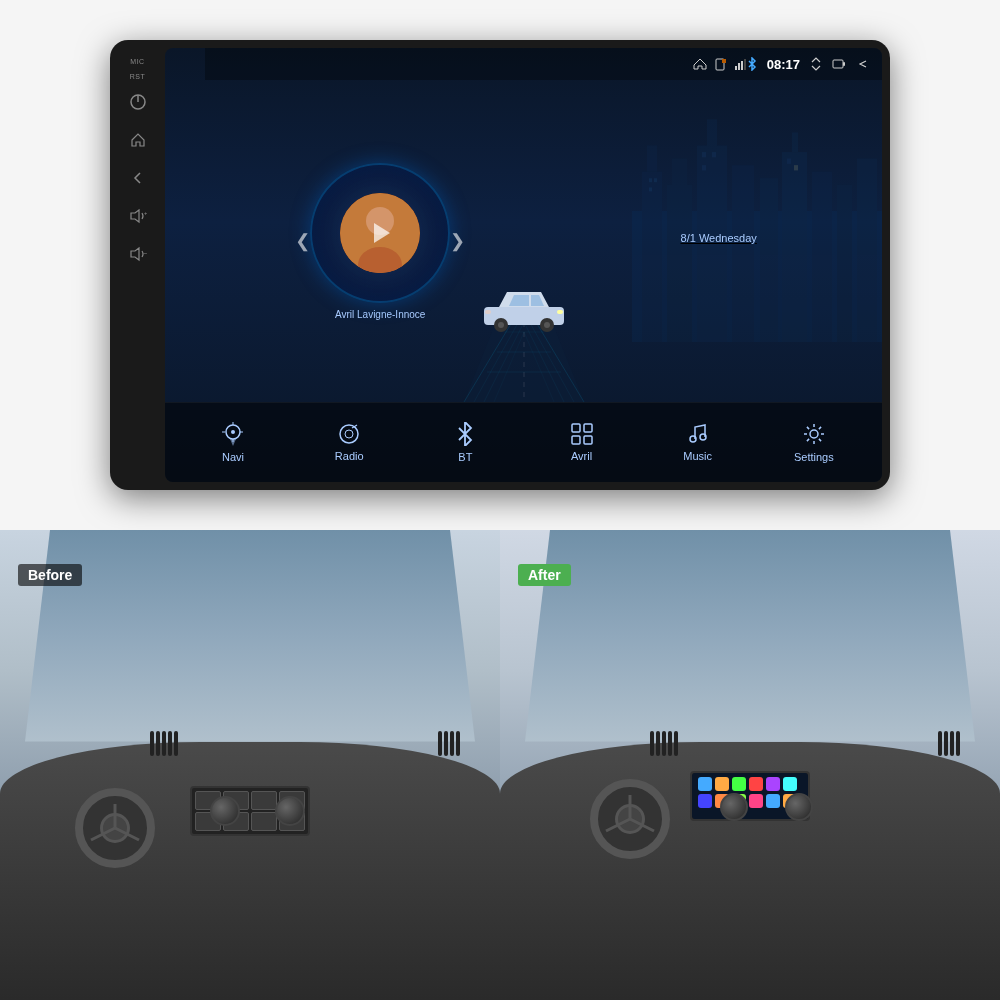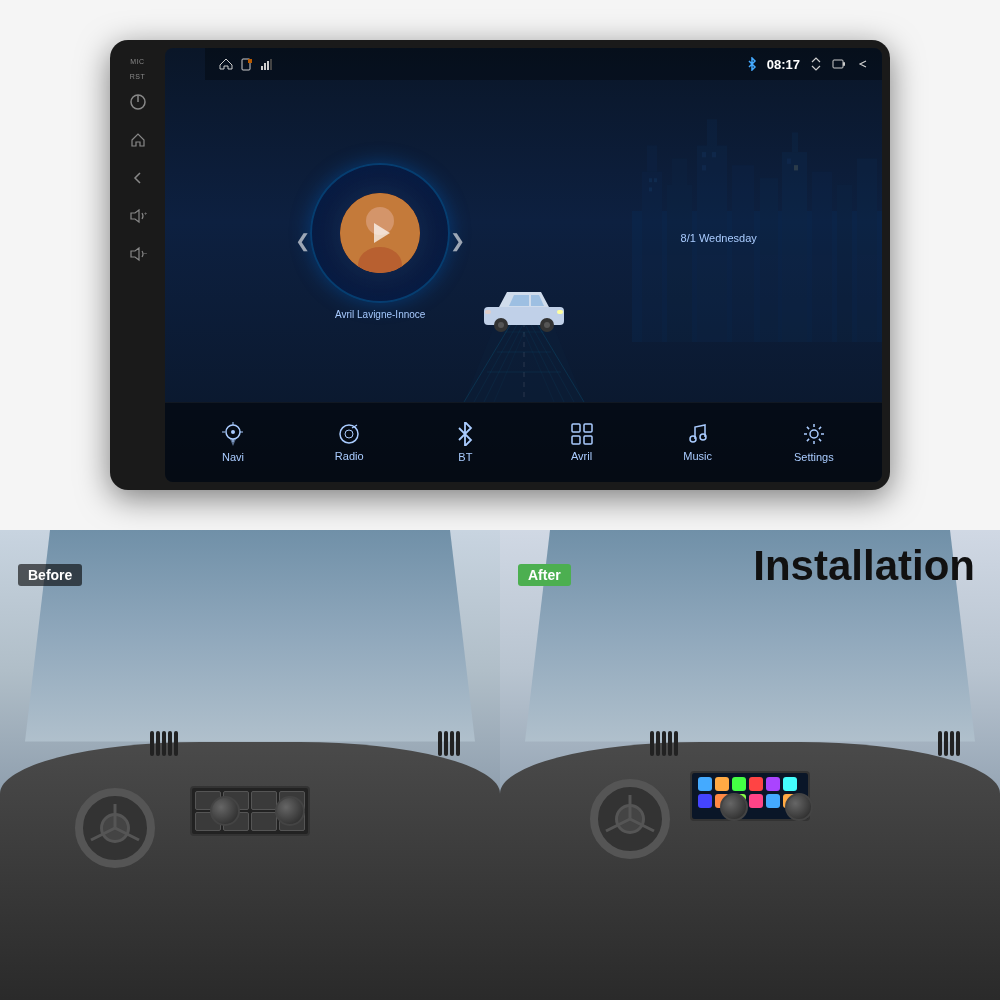--- a/index.html
+++ b/index.html
@@ -79,21 +79,21 @@
       position: relative;
       display: flex;
       flex-direction: column;
     }
 
     
     .status-bar {
       height: 32px;
       display: flex;
       align-items: center;
-      justify-content: space-between;
+      justify-content: flex-end;
       padding: 0 14px;
       background: rgba(0,0,0,0.3);
       flex-shrink: 0;
       margin-left: 40px;
     }
 
     .status-left {
       display: flex;
       align-items: center;
       gap: 8px;
@@ -193,20 +193,21 @@
       z-index: 1;
       opacity: 0.6;
     }
 
     
     .clock-widget {
       position: relative;
       z-index: 2;
       display: flex;
       flex-direction: column;
+      text-decoration: underline;
     }
 
     .clock-date {
       color: #aaccff;
       font-size: 11px;
       margin-bottom: 6px;
       text-align: center;
     }
 
     .clock-circle-outer {
@@ -707,23 +708,20 @@
           <span class="nav-label">Settings</span>
         </div>
 
       </div>
     </div>
   </div>
 </div>
 
 <div class="bottom-section">
 
-  <div style="position:absolute;right:25px;top:12px;z-index:20;">
-    <span style="font-size:42px;font-weight:bold;color:#111;font-family:Arial,sans-serif;">Installation</span>
-  </div>
 
   <div class="before-panel">
     <span class="panel-label">Before</span>
     <div class="interior-bg">
 
       <div class="windshield"></div>
 
       <div class="dash-bg"></div>
 
       <div class="steering-wheel">

